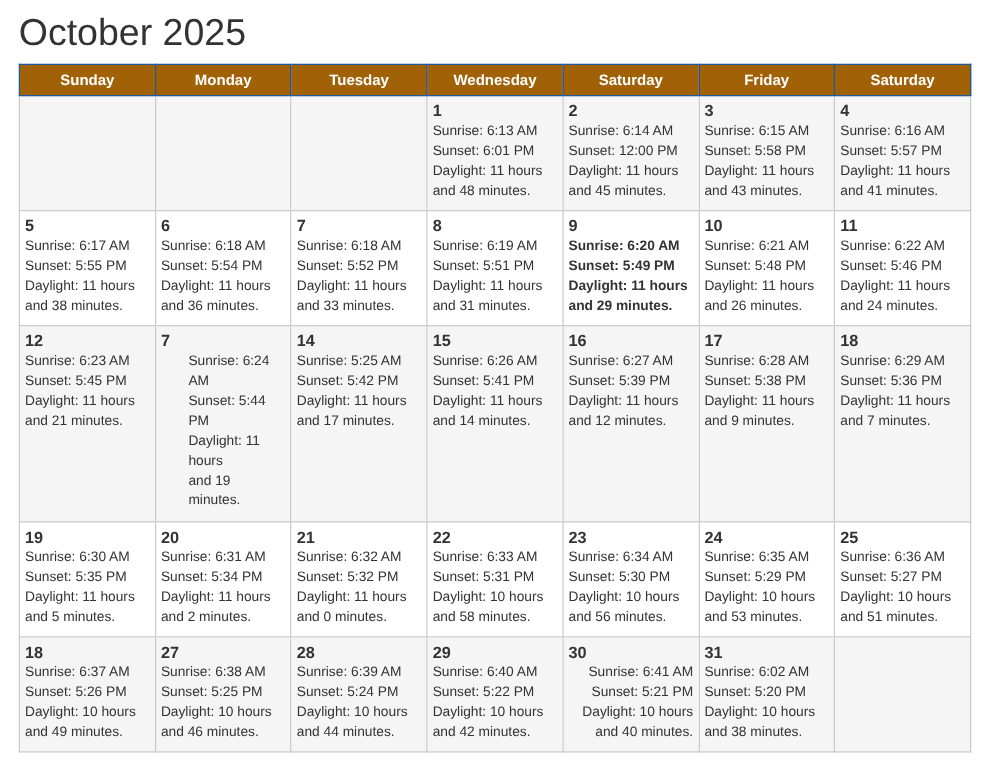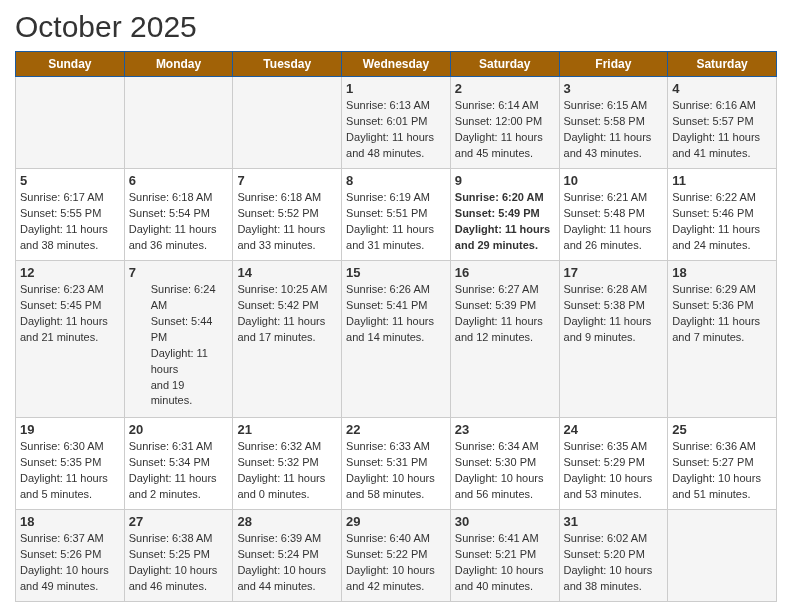--- a/index.html
+++ b/index.html
@@ -228,21 +228,21 @@
           </td>
           <td>
             <span class="day-number">7</span>
             <div class="day-info" style="white-space: pre-line; margin-left: 22px;">Sunrise: 6:24 AM
 Sunset: 5:44 PM
 Daylight: 11 hours
 and 19 minutes.</div>
           </td>
           <td>
             <span class="day-number">14</span>
-            <div class="day-info" style="white-space: pre-line;">Sunrise: 10:25 AM
+            <div class="day-info" style="white-space: pre-line;">Sunrise: 5:25 AM
 Sunset: 5:42 PM
 Daylight: 11 hours
 and 17 minutes.</div>
           </td>
           <td>
             <span class="day-number">15</span>
             <div class="day-info" style="white-space: pre-line;">Sunrise: 6:26 AM
 Sunset: 5:41 PM
 Daylight: 11 hours
 and 14 minutes.</div>
@@ -344,21 +344,21 @@
           </td>
           <td>
             <span class="day-number">29</span>
             <div class="day-info" style="white-space: pre-line;">Sunrise: 6:40 AM
 Sunset: 5:22 PM
 Daylight: 10 hours
 and 42 minutes.</div>
           </td>
           <td>
             <span class="day-number">30</span>
-            <div class="day-info" style="white-space: pre-line;">Sunrise: 6:41 AM
+            <div class="day-info" style="white-space: pre-line; text-align: right;">Sunrise: 6:41 AM
 Sunset: 5:21 PM
 Daylight: 10 hours
 and 40 minutes.</div>
           </td>
           <td>
             <span class="day-number">31</span>
             <div class="day-info" style="white-space: pre-line;">Sunrise: 6:02 AM
 Sunset: 5:20 PM
 Daylight: 10 hours
 and 38 minutes.</div>

